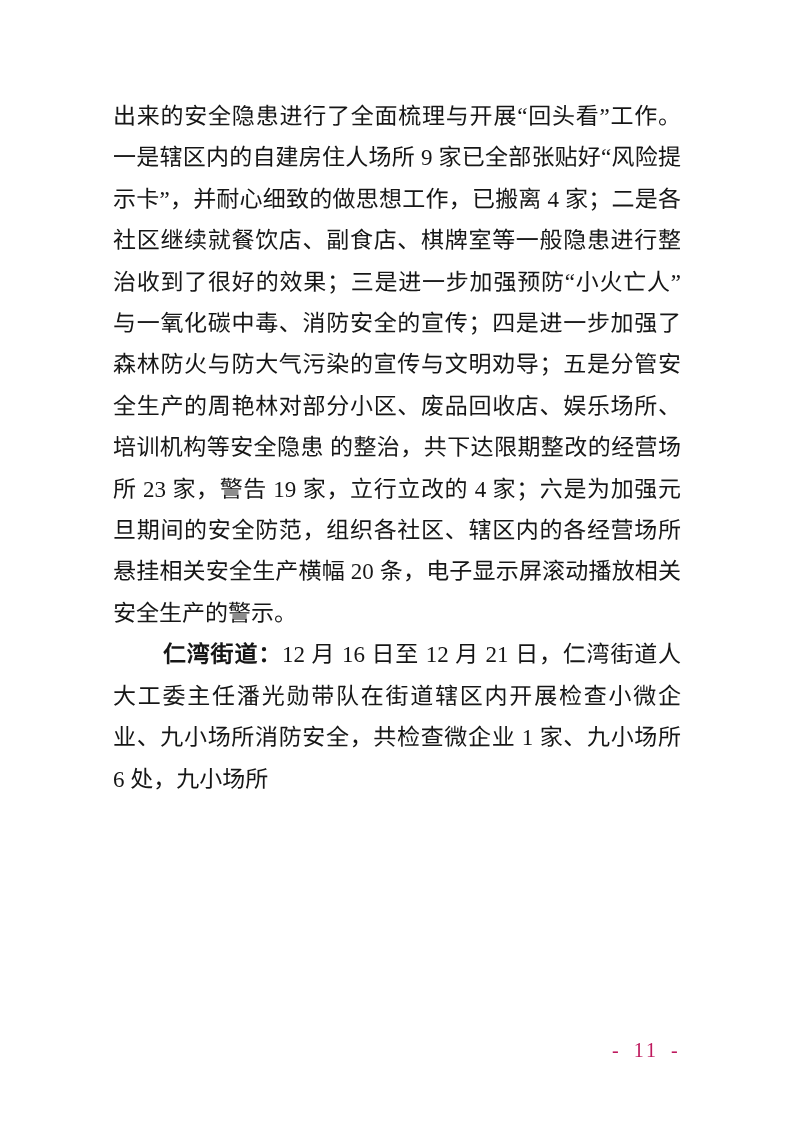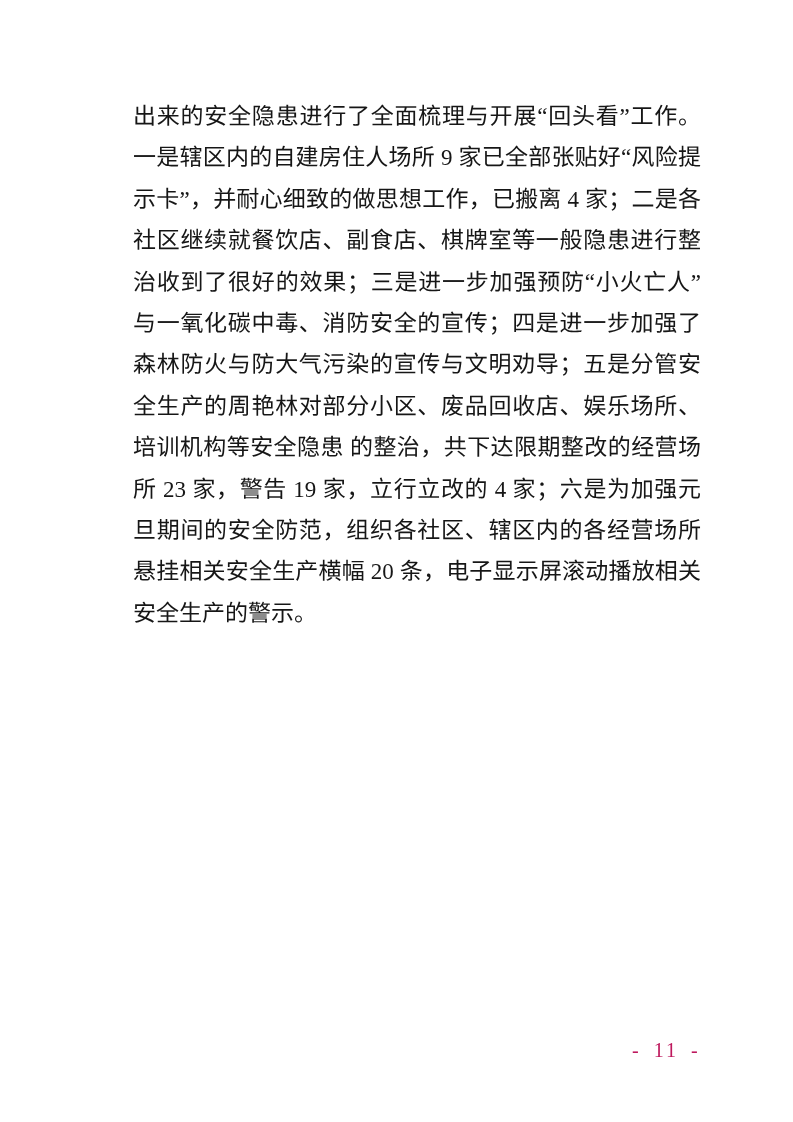--- a/index.html
+++ b/index.html
@@ -12,21 +12,20 @@
     height: 1122px;
     overflow: hidden;
   }
   .page {
     position: relative;
     width: 647px;
     height: 1122px;
     background: #ffffff;
     color: #161616;
     font-family: "Liberation Serif", "DejaVu Serif", serif;
-    margin-left: 20px;
   }
   .text-body {
     position: absolute;
     left: 113px;
     top: 96px;
     width: 568px;
   }
   .para {
     margin: 0;
     padding: 0;
@@ -56,18 +55,19 @@
 </head>
 <body>
 
 <div class="page">
 
   <div class="text-body">
 
     <p class="para"><span>出来的安全隐患进行了全面梳理与开展“回头看”工作。一是辖区内的自建房住人场所 9 家已全部张贴好“风险提示卡”，并耐心细致的做思想工作，已搬离 4 家；二是各社区继续就餐饮店、副食店、棋牌室等一般隐患进行整治收到了很好的效果；三是进一步加强预防“小火亡人”与一氧化碳中毒、消防安全的宣传；四是进一步加强了森林防火与防大气污染的宣传与文明劝导；五是分管安全生产的周艳林对部分小区、废品回收店、娱乐场所、培训机构等安全隐患 的整治，共下达限期整改的经营场所 23 家，警告 19 家，立行立改的 4 家；六是为加强元旦期间的安全防范，组织各社区、辖区内的各经营场所悬挂相关安全生产横幅 20 条，电子显示屏滚动播放相关安全生产的警示。</span></p>
 
 
+    <p class="para indent"><span class="section-heading">仁湾街道：</span><span>12 月 16 日至 12 月 21 日，仁湾街道人大工委主任潘光勋带队在街道辖区内开展检查小微企业、九小场所消防安全，共检查微企业 1 家、九小场所 6 处，九小场所</span></p>
 
   </div>
 
   <div class="page-number">- 11 -</div>
 
 </div>
 
 </body></html>

